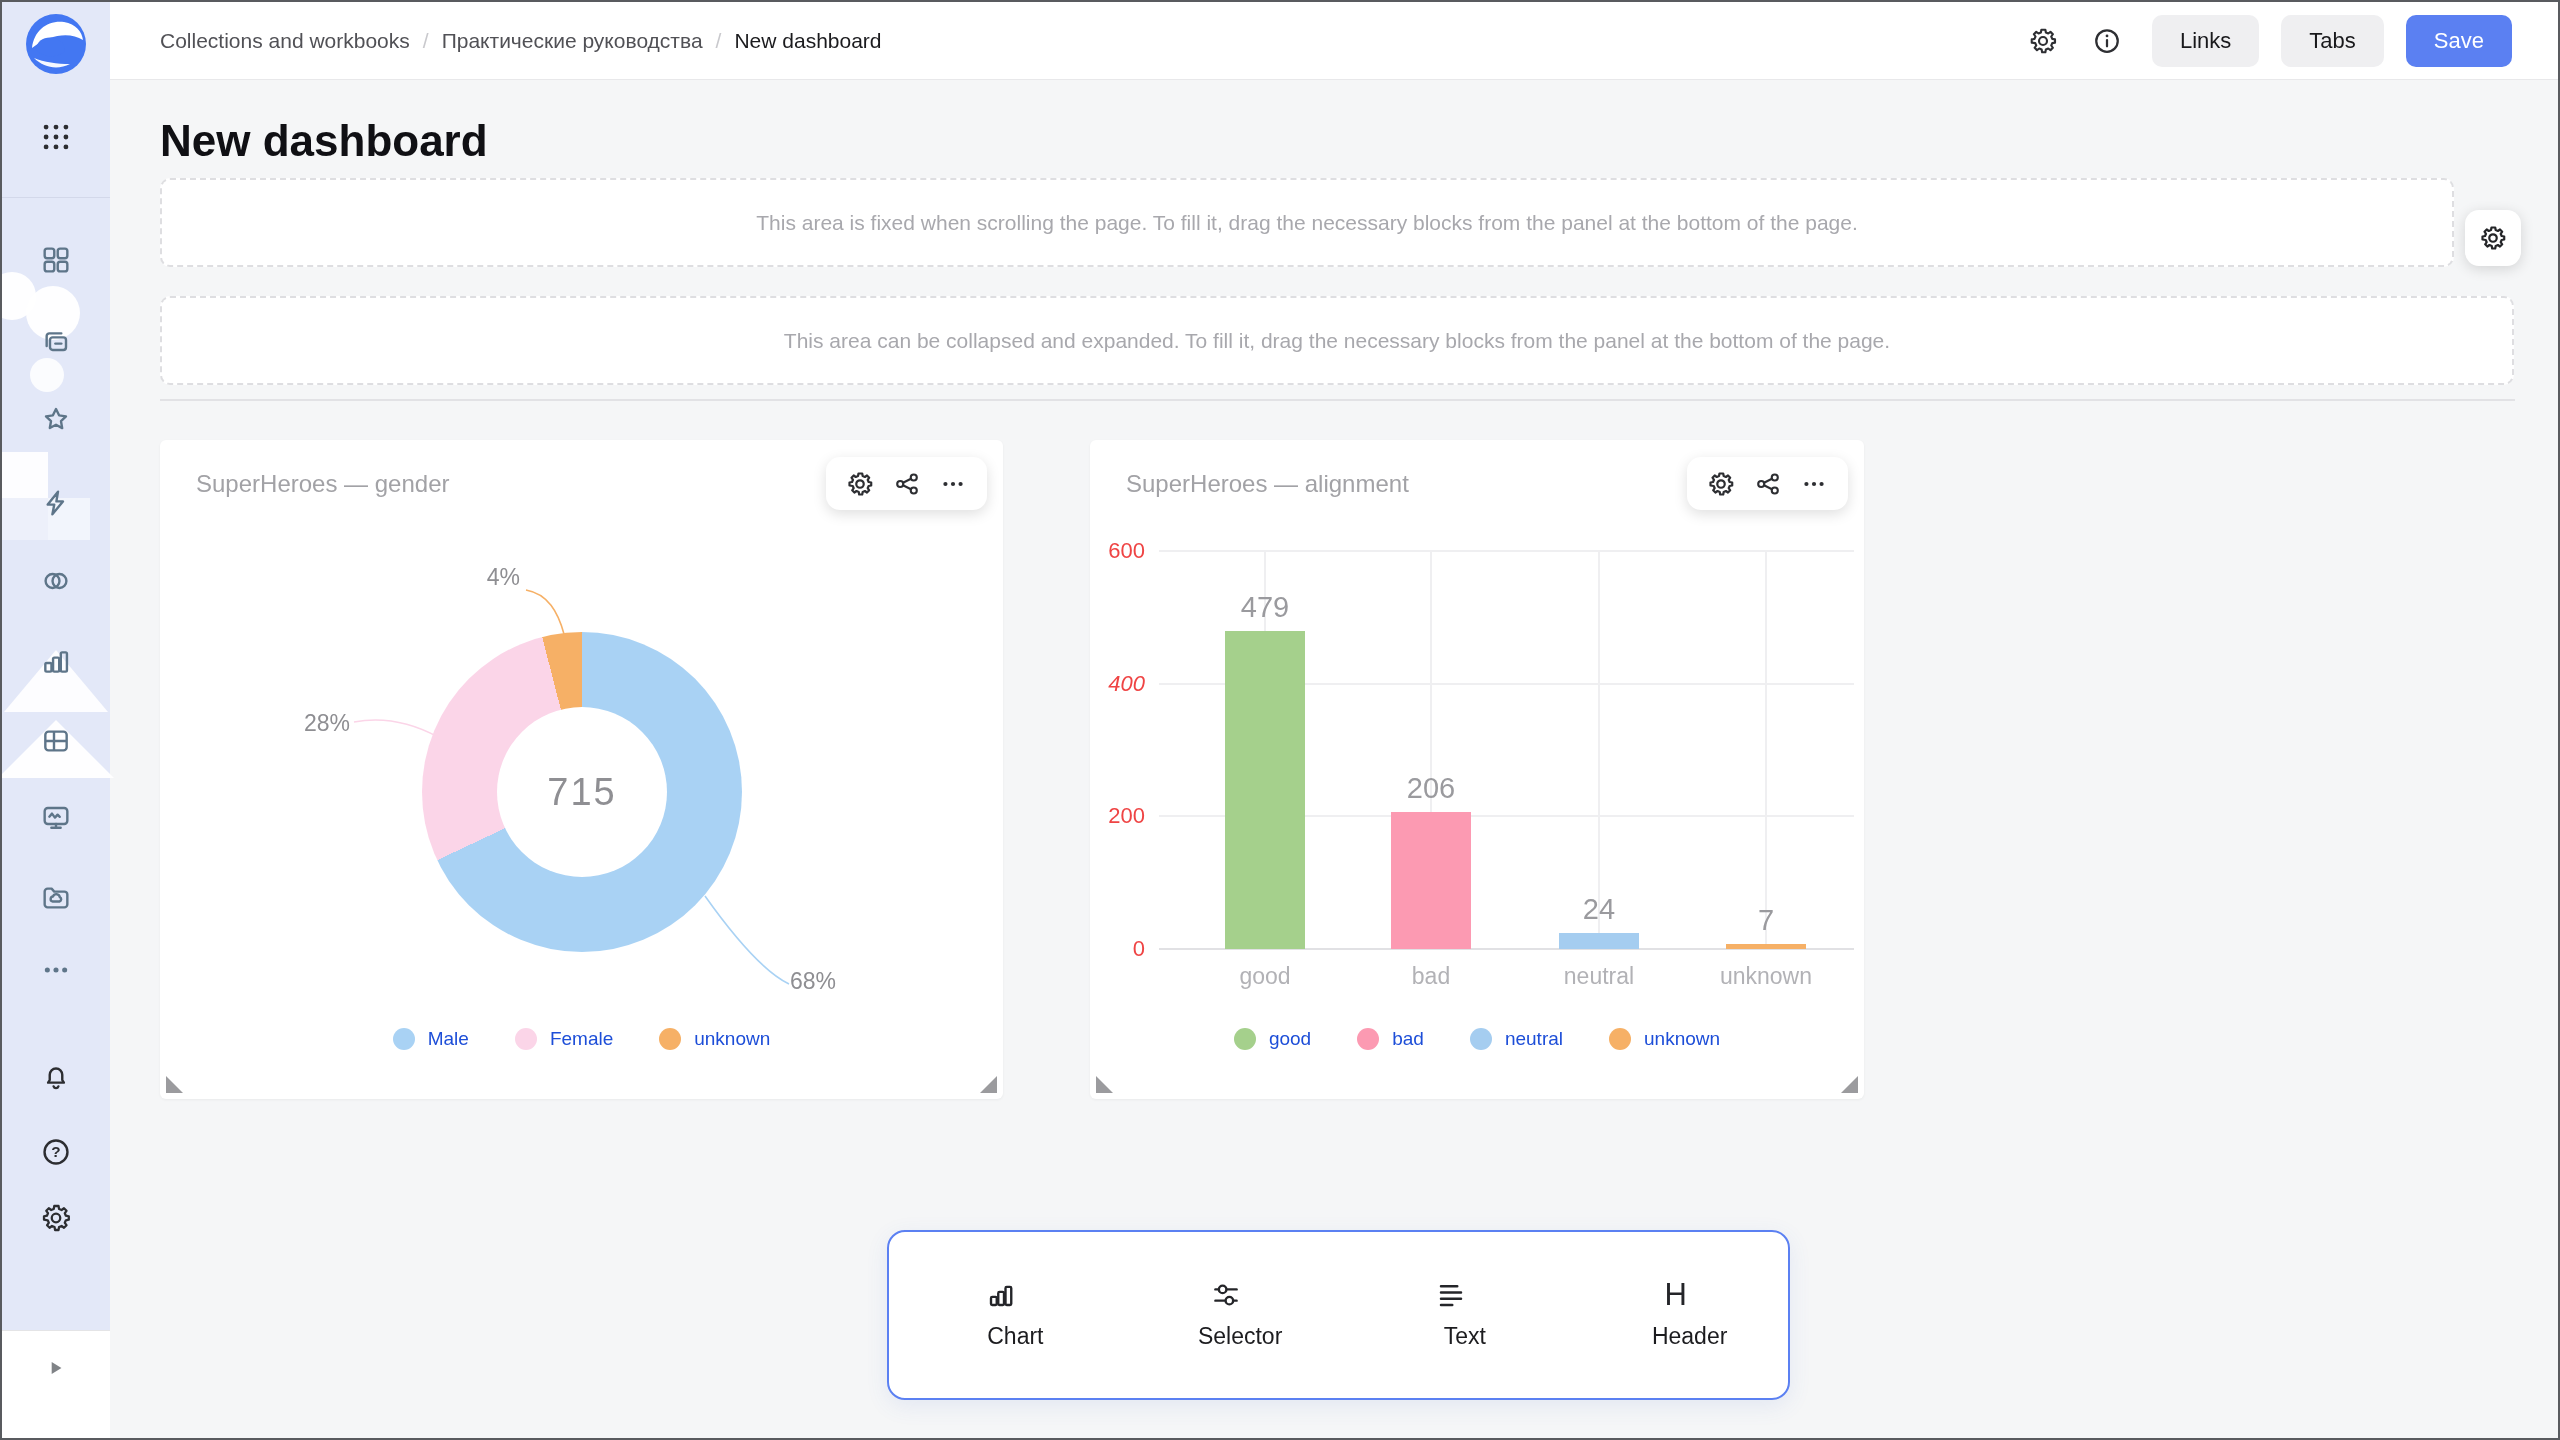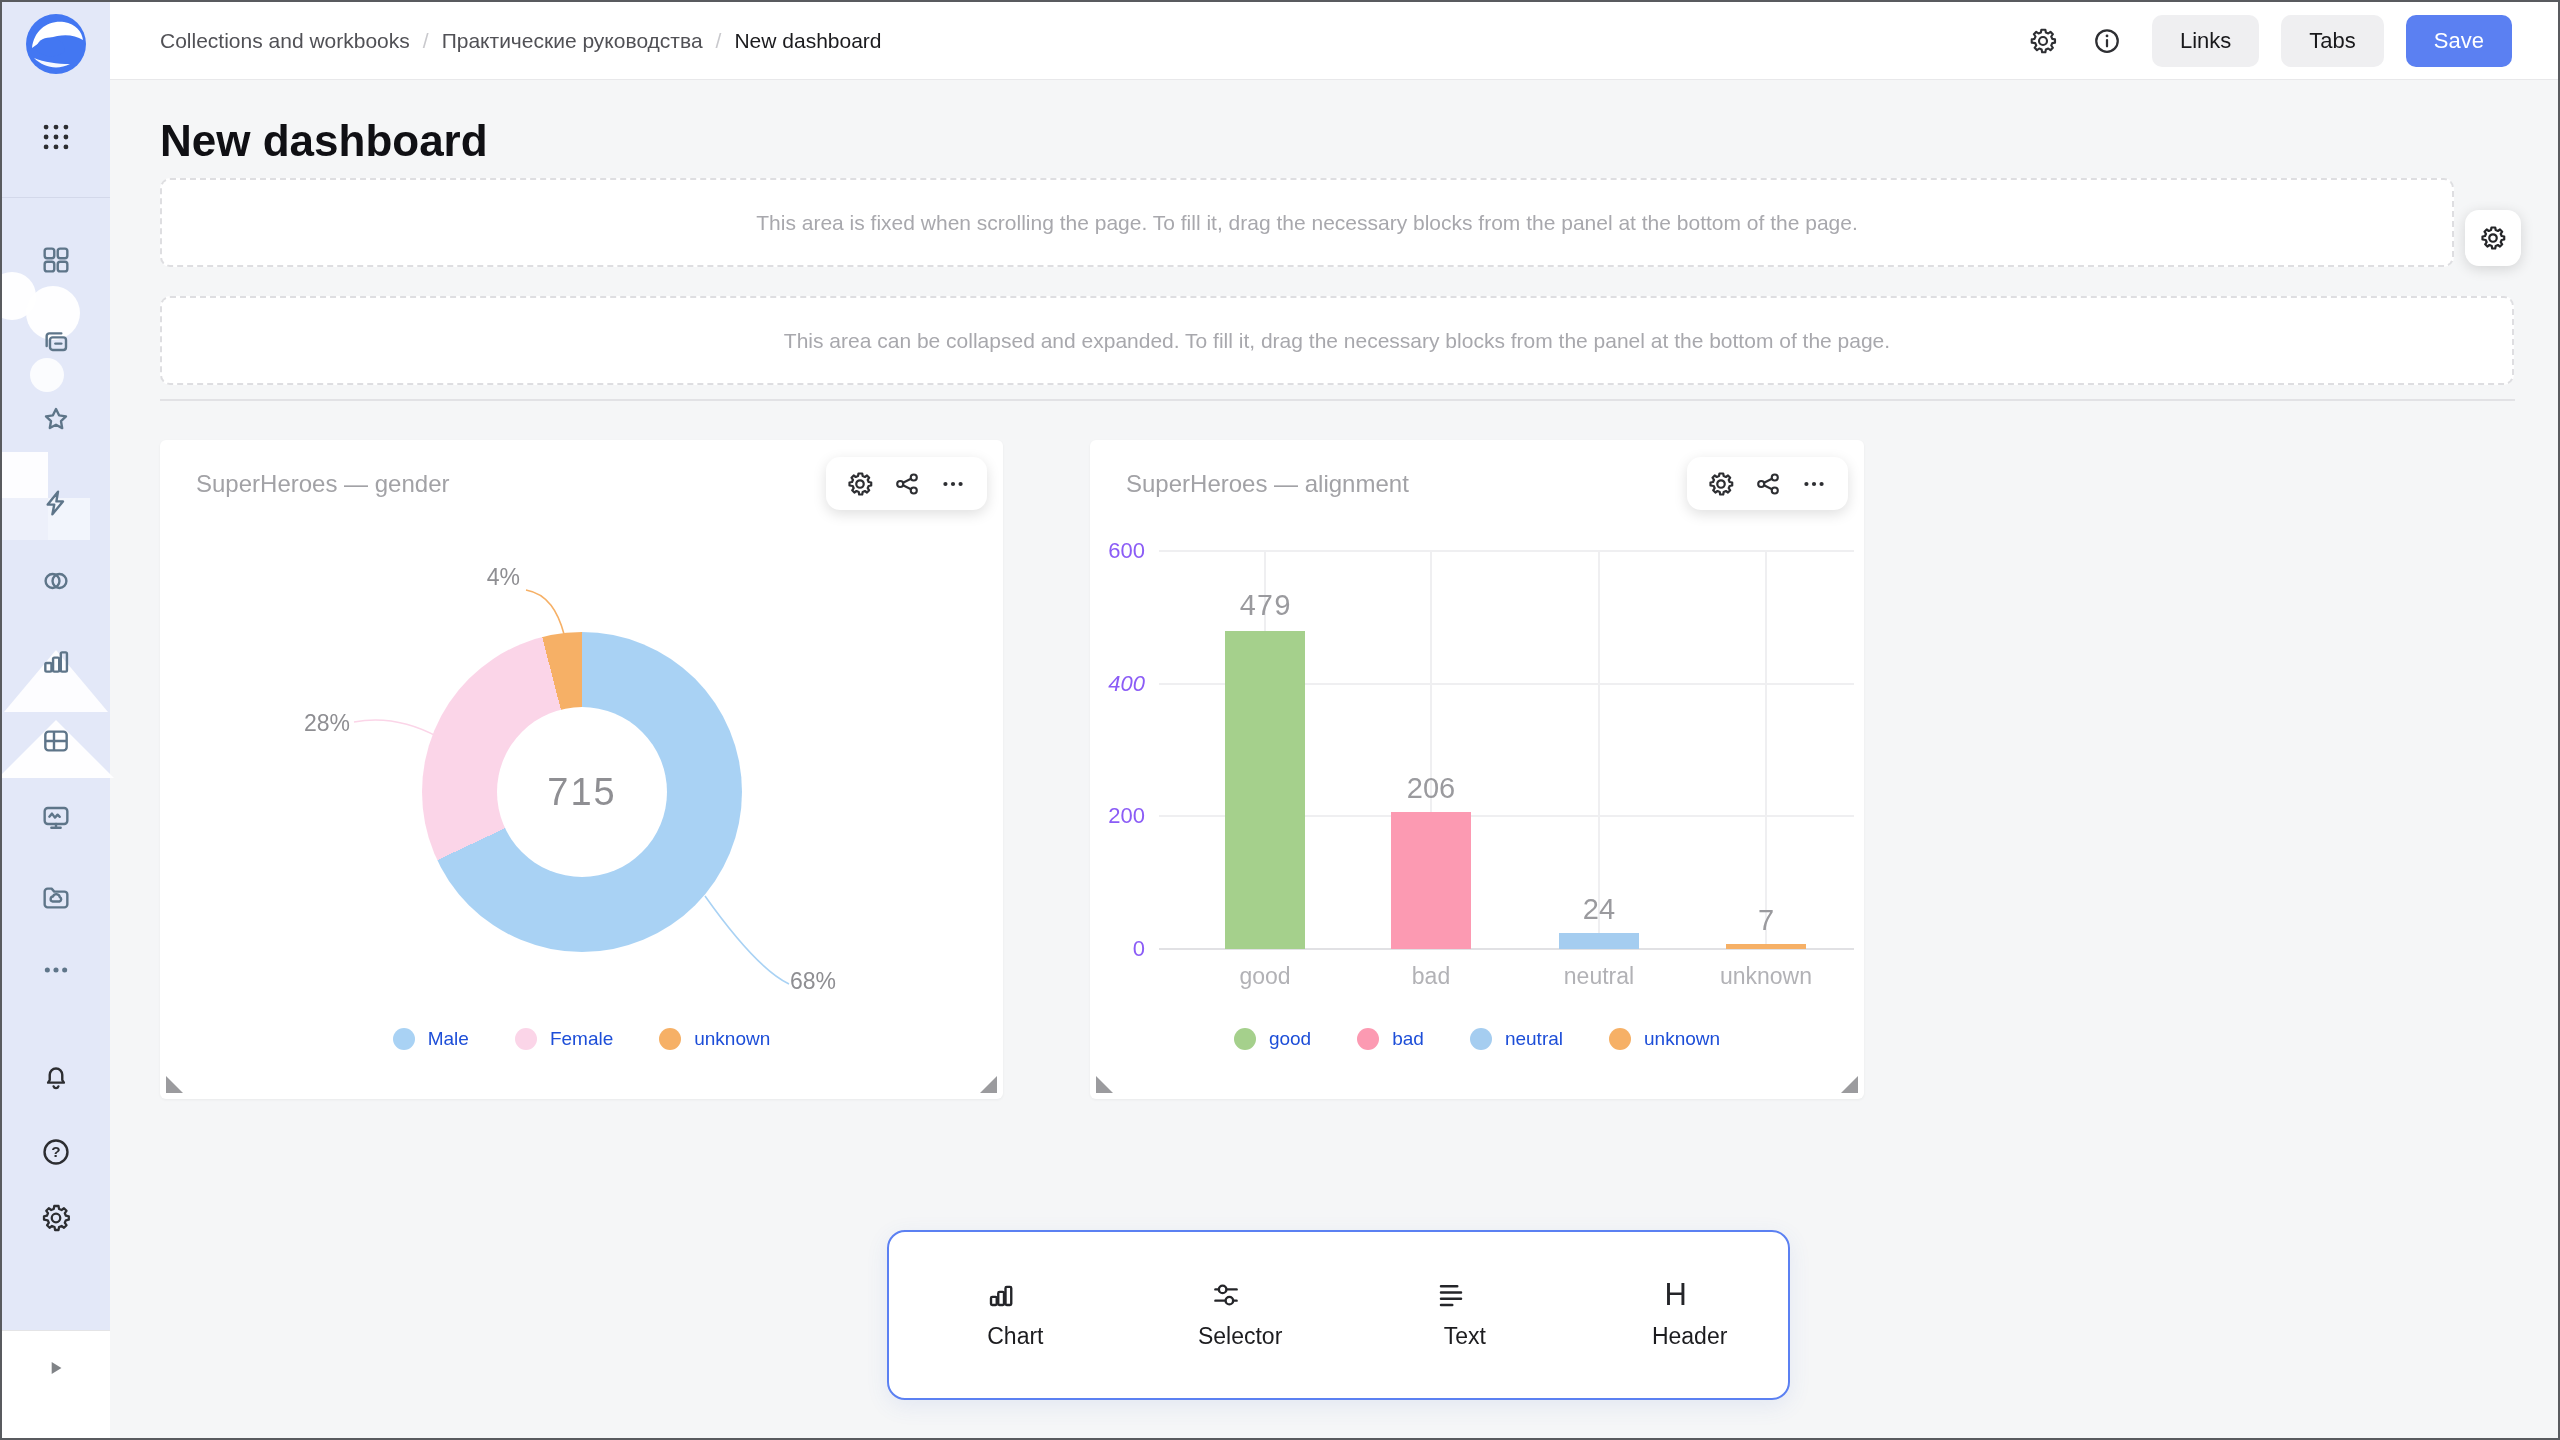--- a/index.html
+++ b/index.html
@@ -70,21 +70,21 @@
   .legend { position:absolute; left:0; right:0; top:588px; display:flex; justify-content:center; gap:46px; }
   .legend-item { display:flex; align-items:center; gap:13px; cursor:pointer; }
   .legend-dot { width:22px; height:22px; border-radius:50%; }
   .legend-label { font-size:19px; color:#1d4ed8; }
 
   
   .bar-plot { position:absolute; left:69px; top:111px; width:695px; height:398px; }
   .gridline-h { position:absolute; left:0; width:695px; height:2px; background:#efeff1; }
   .gridline-h.base { background:#e1e1e4; }
   .gridline-v { position:absolute; top:0; width:2px; height:398px; background:#efeff1; }
-  .ytick { position:absolute; left:-64px; width:50px; text-align:right; font-size:22px; color:#8b5cf6; }
+  .ytick { position:absolute; left:-64px; width:50px; text-align:right; font-size:22px; color:#ef4444; }
   .bar { position:absolute; width:80px; }
   .bar-value { position:absolute; width:120px; text-align:center; font-size:29px; color:#9a9a9e; }
   .cat-label { position:absolute; top:412px; width:160px; text-align:center; font-size:23px; color:#b2b2b6; }
 
   
   .bottom-panel { position:absolute; left:777px; top:1150px; width:903px; height:170px; background:#ffffff; border:2px solid #5b80f2; border-radius:18px; box-shadow:0 6px 22px rgba(70,105,210,.10); display:flex; align-items:center; z-index:15; }
   .panel-item { flex:1; display:flex; flex-direction:column; align-items:center; gap:13px; color:#242529; cursor:pointer; }
   .panel-item .p-label { font-size:23px; color:#1c1c1f;margin-left:28px; }
   .h-glyph { font-size:31px; font-weight:500; line-height:30px; }
 </style>
@@ -373,21 +373,21 @@
           <div class="ytick" style="top: 252.333px;">200</div>
           <div class="gridline-h" style="top: 131.667px;"></div>
           <div class="ytick" style="top: 119.667px; font-style: italic;">400</div>
           <div class="gridline-h" style="top: -1px;"></div>
           <div class="ytick" style="top: -13px;">600</div>
           <div class="gridline-v" style="left: 105px;"></div>
           <div class="gridline-v" style="left: 271px;"></div>
           <div class="gridline-v" style="left: 439px;"></div>
           <div class="gridline-v" style="left: 606px;"></div>
           <div class="bar" style="left: 66px; top: 80px; height: 318px; background: rgb(165, 208, 140);"></div>
-          <div class="bar-value" style="left: 46px; top: 40px; font-family: Liberation Mono, monospace;">479</div>
+          <div class="bar-value" style="left: 46px; top: 40px;">479</div>
           <div class="cat-label" style="left: 26px;">good</div>
           <div class="bar" style="left: 232px; top: 261px; height: 137px; background: rgb(252, 154, 178);"></div>
           <div class="bar-value" style="left: 212px; top: 221px;">206</div>
           <div class="cat-label" style="left: 192px;">bad</div>
           <div class="bar" style="left: 400px; top: 382px; height: 16px; background: rgb(165, 205, 240);"></div>
           <div class="bar-value" style="left: 380px; top: 342px;">24</div>
           <div class="cat-label" style="left: 360px;">neutral</div>
           <div class="bar" style="left: 567px; top: 393px; height: 5px; background: rgb(246, 176, 102);"></div>
           <div class="bar-value" style="left: 547px; top: 353px;">7</div>
           <div class="cat-label" style="left: 527px;">unknown</div>

